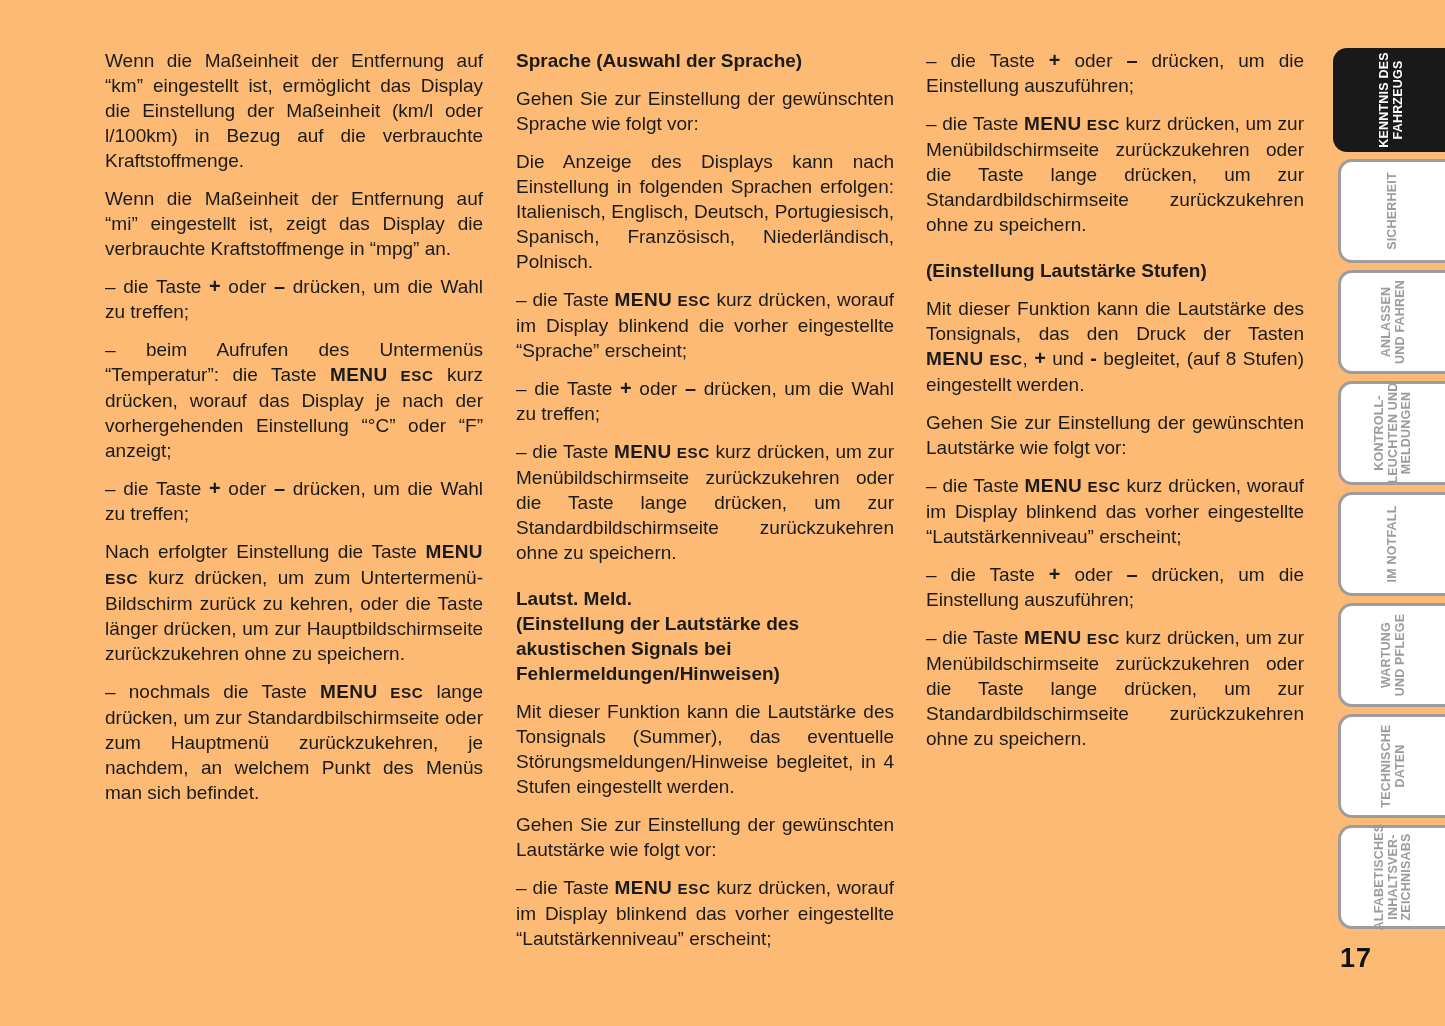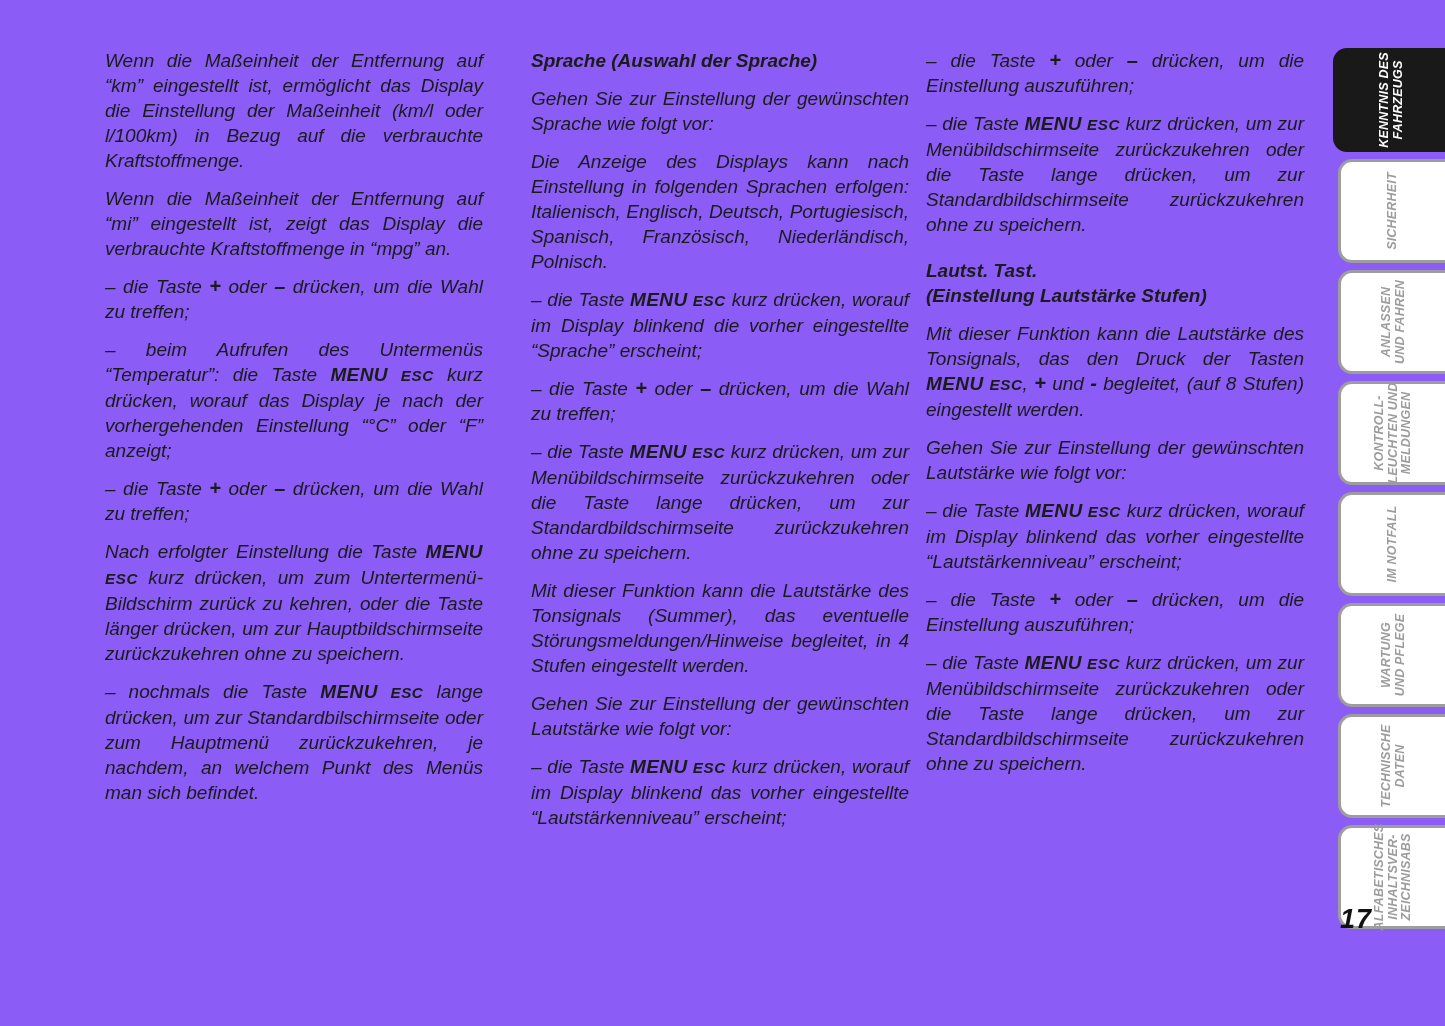--- a/index.html
+++ b/index.html
@@ -4,30 +4,30 @@
 <style>
   html,body{margin:0;padding:0;}
   body{
     width:1445px;height:1026px;
     background:#ffffff;
     font-family:"Liberation Sans","DejaVu Sans",sans-serif;
     color:#1b1b1b;
     position:relative;
     overflow:hidden;
   }
-  .page{position:absolute;inset:0;background:#8b5cf6;font-style:italic;}
+  .page{position:absolute;inset:0;background:#fdba74;}
 
   
   .col{
     position:absolute;top:48px;width:378px;
     font-size:19px;line-height:25px;
     text-align:justify;
   }
   .col-1{left:105px;}
-  .col-2{left:516px;margin-left:15px;}
+  .col-2{left:516px;}
   .col-3{left:926px;}
 
   .para{margin:0 0 13px 0;}
   .heading{
     font-weight:700;margin:21px 0 13px 0;
     text-align:left;font-size:19px;line-height:25px;
   }
   .col .heading:first-child{margin-top:0;}
 
   .sym{font-weight:700;font-size:1.05em;}
@@ -50,21 +50,21 @@
   .tab-label{
     position:absolute;top:50%;left:50%;
     transform:translate(-50%,-50%) rotate(-90deg);
     font-weight:700;font-size:12.5px;line-height:13.5px;
     letter-spacing:0.2px;
     color:#9c9c9c;text-align:center;white-space:nowrap;
   }
   .tab.active .tab-label{color:#ffffff;}
 
   .page-num{
-    position:absolute;left:1340px;top:904px;
+    position:absolute;left:1340px;top:943px;
     font-size:27px;font-weight:700;color:#111111;
     letter-spacing:1px;
   }
 </style>
 </head>
 <body>
 
 <div class="page">
   <div class="col col-1">
       <p class="para"><span>Wenn die Maßeinheit der Entfernung auf “km” eingestellt ist, ermöglicht das Display die Einstellung der Maßeinheit (km/l oder l/100km) in Bezug auf die verbrauchte Kraftstoffmenge.</span></p>
@@ -77,29 +77,32 @@
     </div>
   <div class="col col-2">
       <h3 class="heading">
         <div>Sprache (Auswahl der Sprache)</div>
       </h3>
       <p class="para"><span>Gehen Sie zur Einstellung der gewünschten Sprache wie folgt vor:</span></p>
       <p class="para"><span>Die Anzeige des Displays kann nach Einstellung in folgenden Sprachen erfolgen: Italienisch, Englisch, Deutsch, Portugiesisch, Spanisch, Französisch, Niederländisch, Polnisch.</span></p>
       <p class="para"><span>– die Taste </span><span class="menu">MENU</span><span class="esc"> ESC</span><span> kurz drücken, worauf im Display blinkend die vorher eingestellte “Sprache” erscheint;</span></p>
       <p class="para"><span>– die Taste </span><span class="sym">+</span><span> oder </span><span class="sym">–</span><span> drücken, um die Wahl zu treffen;</span></p>
       <p class="para"><span>– die Taste </span><span class="menu">MENU</span><span class="esc"> ESC</span><span> kurz drücken, um zur Menübildschirmseite zurückzukehren oder die Taste lange drücken, um zur Standardbildschirmseite zurückzukehren ohne zu speichern.</span></p>
+      <h3 class="heading">
+        <div>Lautst. Meld.</div>
+        <div>(Einstellung der Lautstärke des akustischen Signals bei Fehlermeldungen/Hinweisen)</div>
+      </h3>
       <p class="para"><span>Mit dieser Funktion kann die Lautstärke des Tonsignals (Summer), das eventuelle Störungsmeldungen/Hinweise begleitet, in 4 Stufen eingestellt werden.</span></p>
       <p class="para"><span>Gehen Sie zur Einstellung der gewünschten Lautstärke wie folgt vor:</span></p>
       <p class="para"><span>– die Taste </span><span class="menu">MENU</span><span class="esc"> ESC</span><span> kurz drücken, worauf im Display blinkend das vorher eingestellte “Lautstärkenniveau” erscheint;</span></p>
     </div>
   <div class="col col-3">
       <p class="para"><span>– die Taste </span><span class="sym">+</span><span> oder </span><span class="sym">–</span><span> drücken, um die Einstellung auszuführen;</span></p>
       <p class="para"><span>– die Taste </span><span class="menu">MENU</span><span class="esc"> ESC</span><span> kurz drücken, um zur Menübildschirmseite zurückzukehren oder die Taste lange drücken, um zur Standardbildschirmseite zurückzukehren ohne zu speichern.</span></p>
       <h3 class="heading">
-        <div>Lautst. Tast.</div>
         <div>(Einstellung Lautstärke Stufen)</div>
       </h3>
       <p class="para"><span>Mit dieser Funktion kann die Lautstärke des Tonsignals, das den Druck der Tasten </span><span class="menu">MENU</span><span class="esc"> ESC</span><span>, </span><span class="sym">+</span><span> und  </span><span class="sym">-</span><span> begleitet, (auf 8 Stufen) eingestellt werden.</span></p>
       <p class="para"><span>Gehen Sie zur Einstellung der gewünschten Lautstärke wie folgt vor:</span></p>
       <p class="para"><span>– die Taste </span><span class="menu">MENU</span><span class="esc"> ESC</span><span> kurz drücken, worauf im Display blinkend das vorher eingestellte “Lautstärkenniveau” erscheint;</span></p>
       <p class="para"><span>– die Taste </span><span class="sym">+</span><span> oder </span><span class="sym">–</span><span> drücken, um die Einstellung auszuführen;</span></p>
       <p class="para"><span>– die Taste </span><span class="menu">MENU</span><span class="esc"> ESC</span><span> kurz drücken, um zur Menübildschirmseite zurückzukehren oder die Taste lange drücken, um zur Standardbildschirmseite zurückzukehren ohne zu speichern.</span></p>
     </div>
   <nav class="tabs">
       <div class="tab active" style="top: 0px;">

